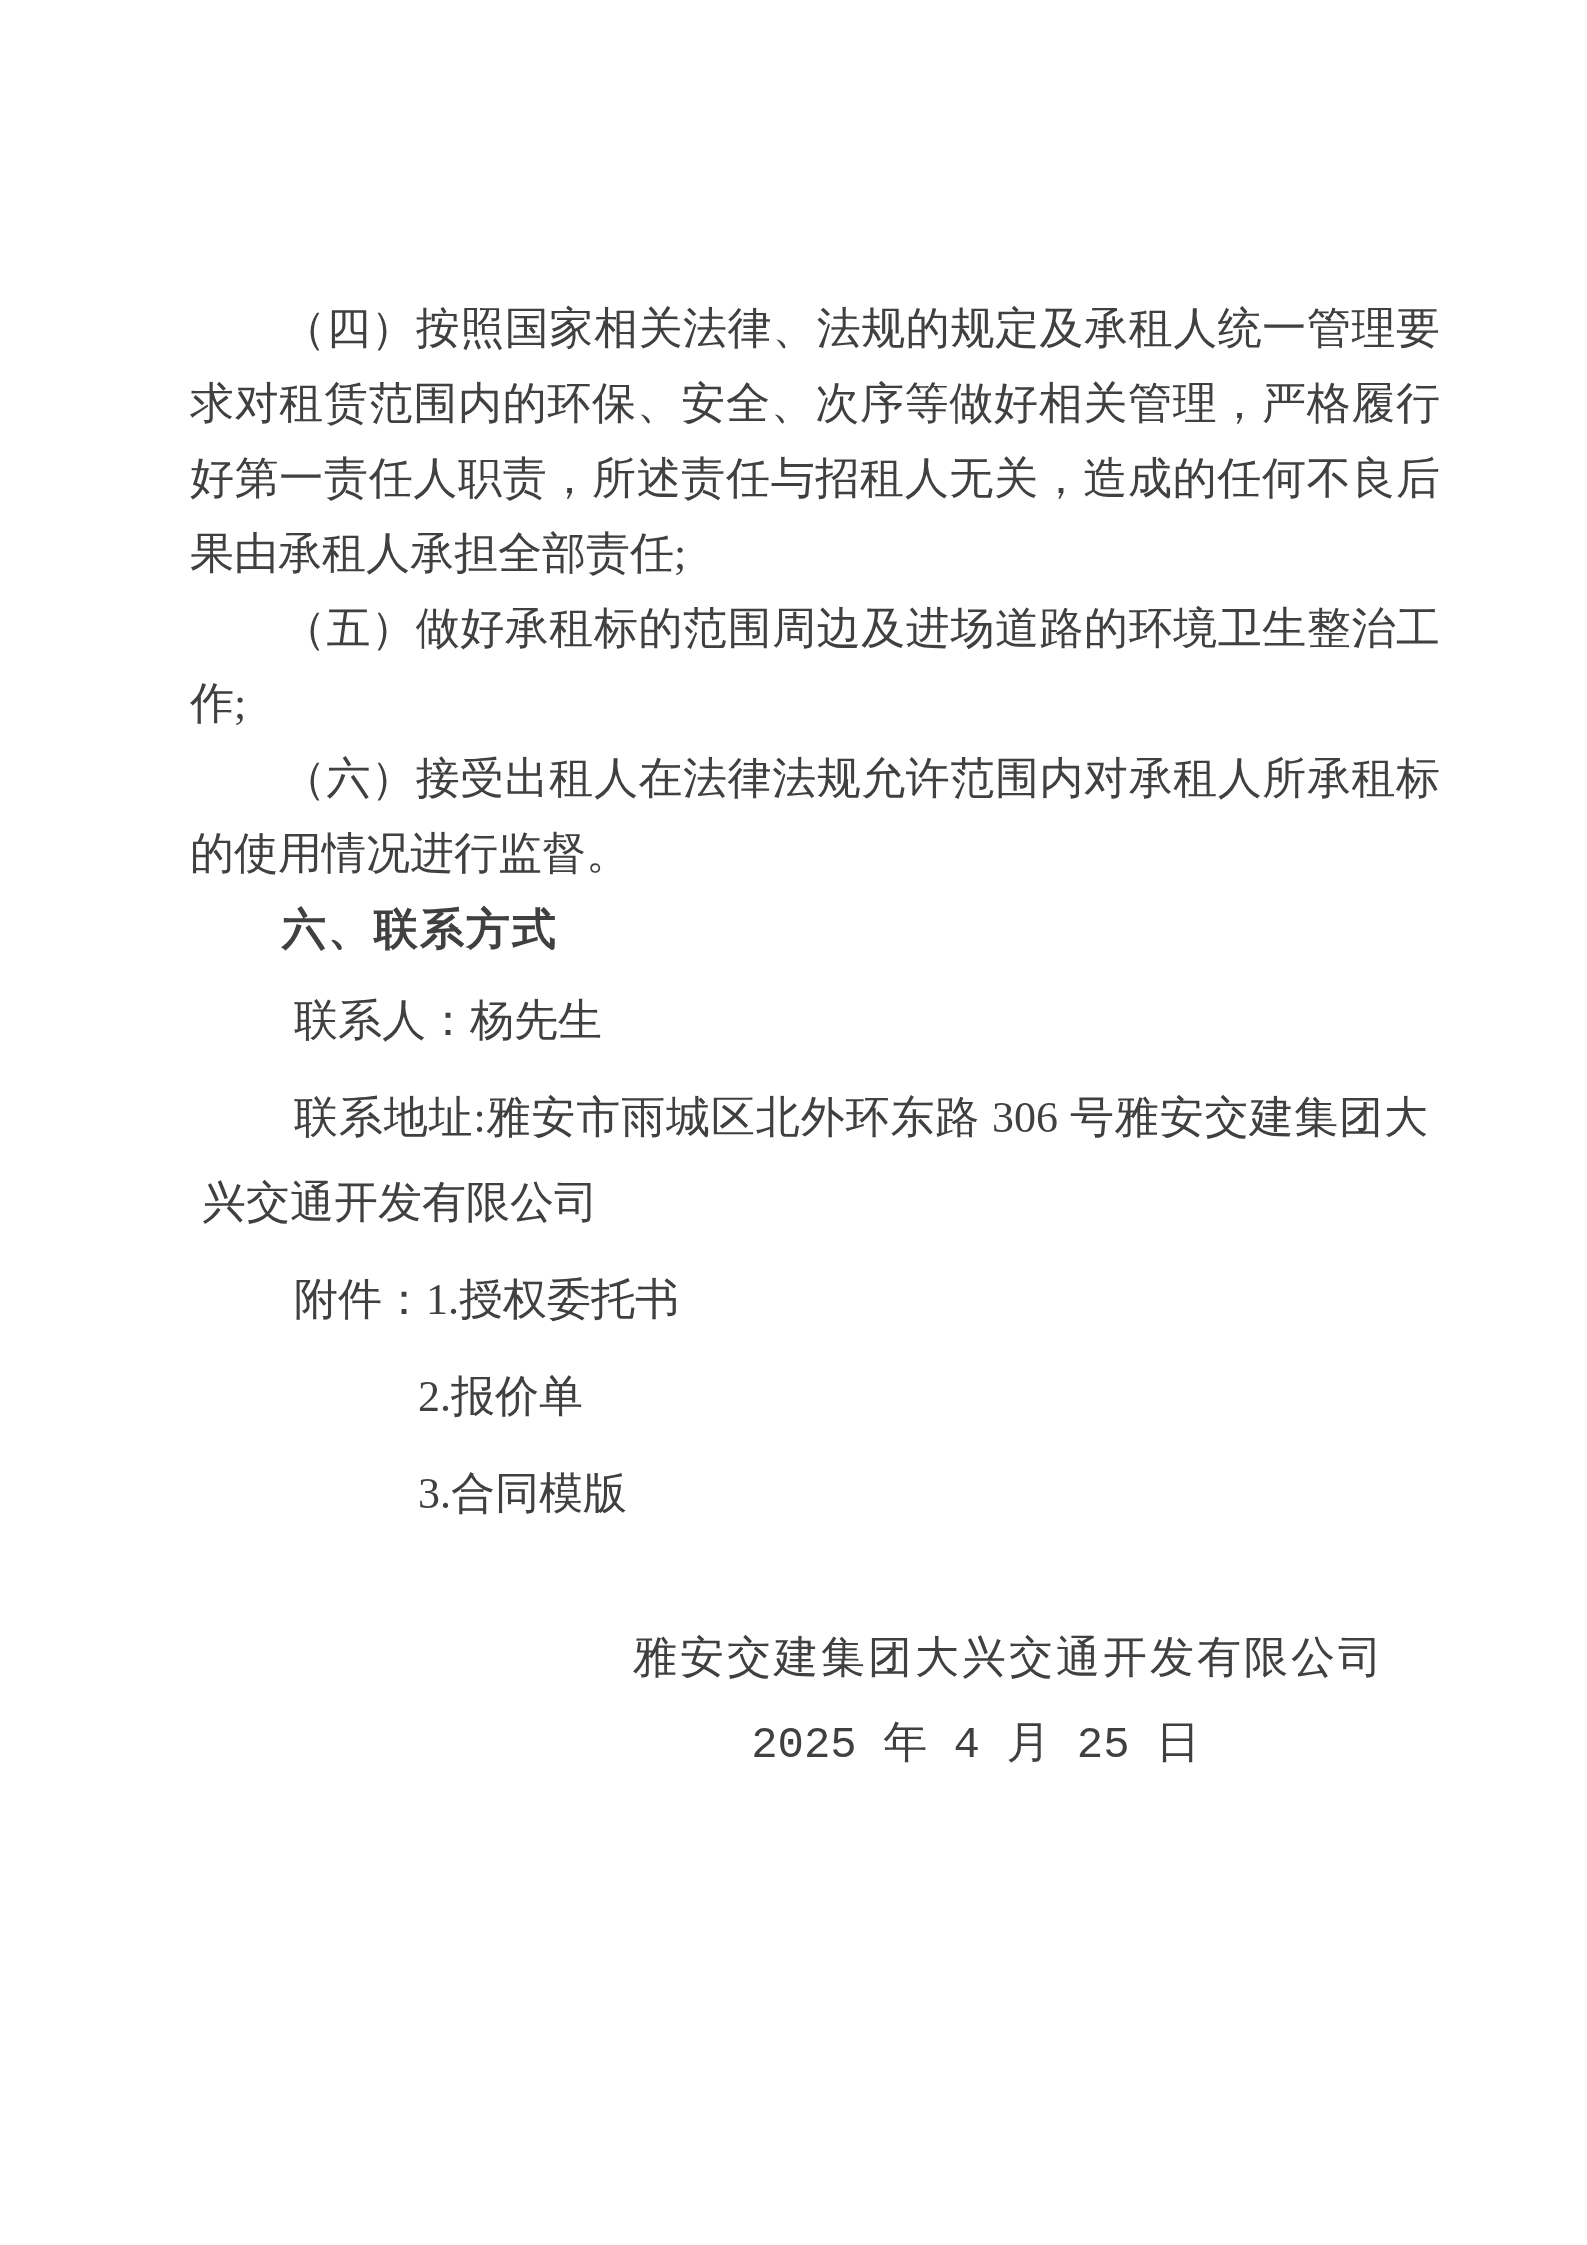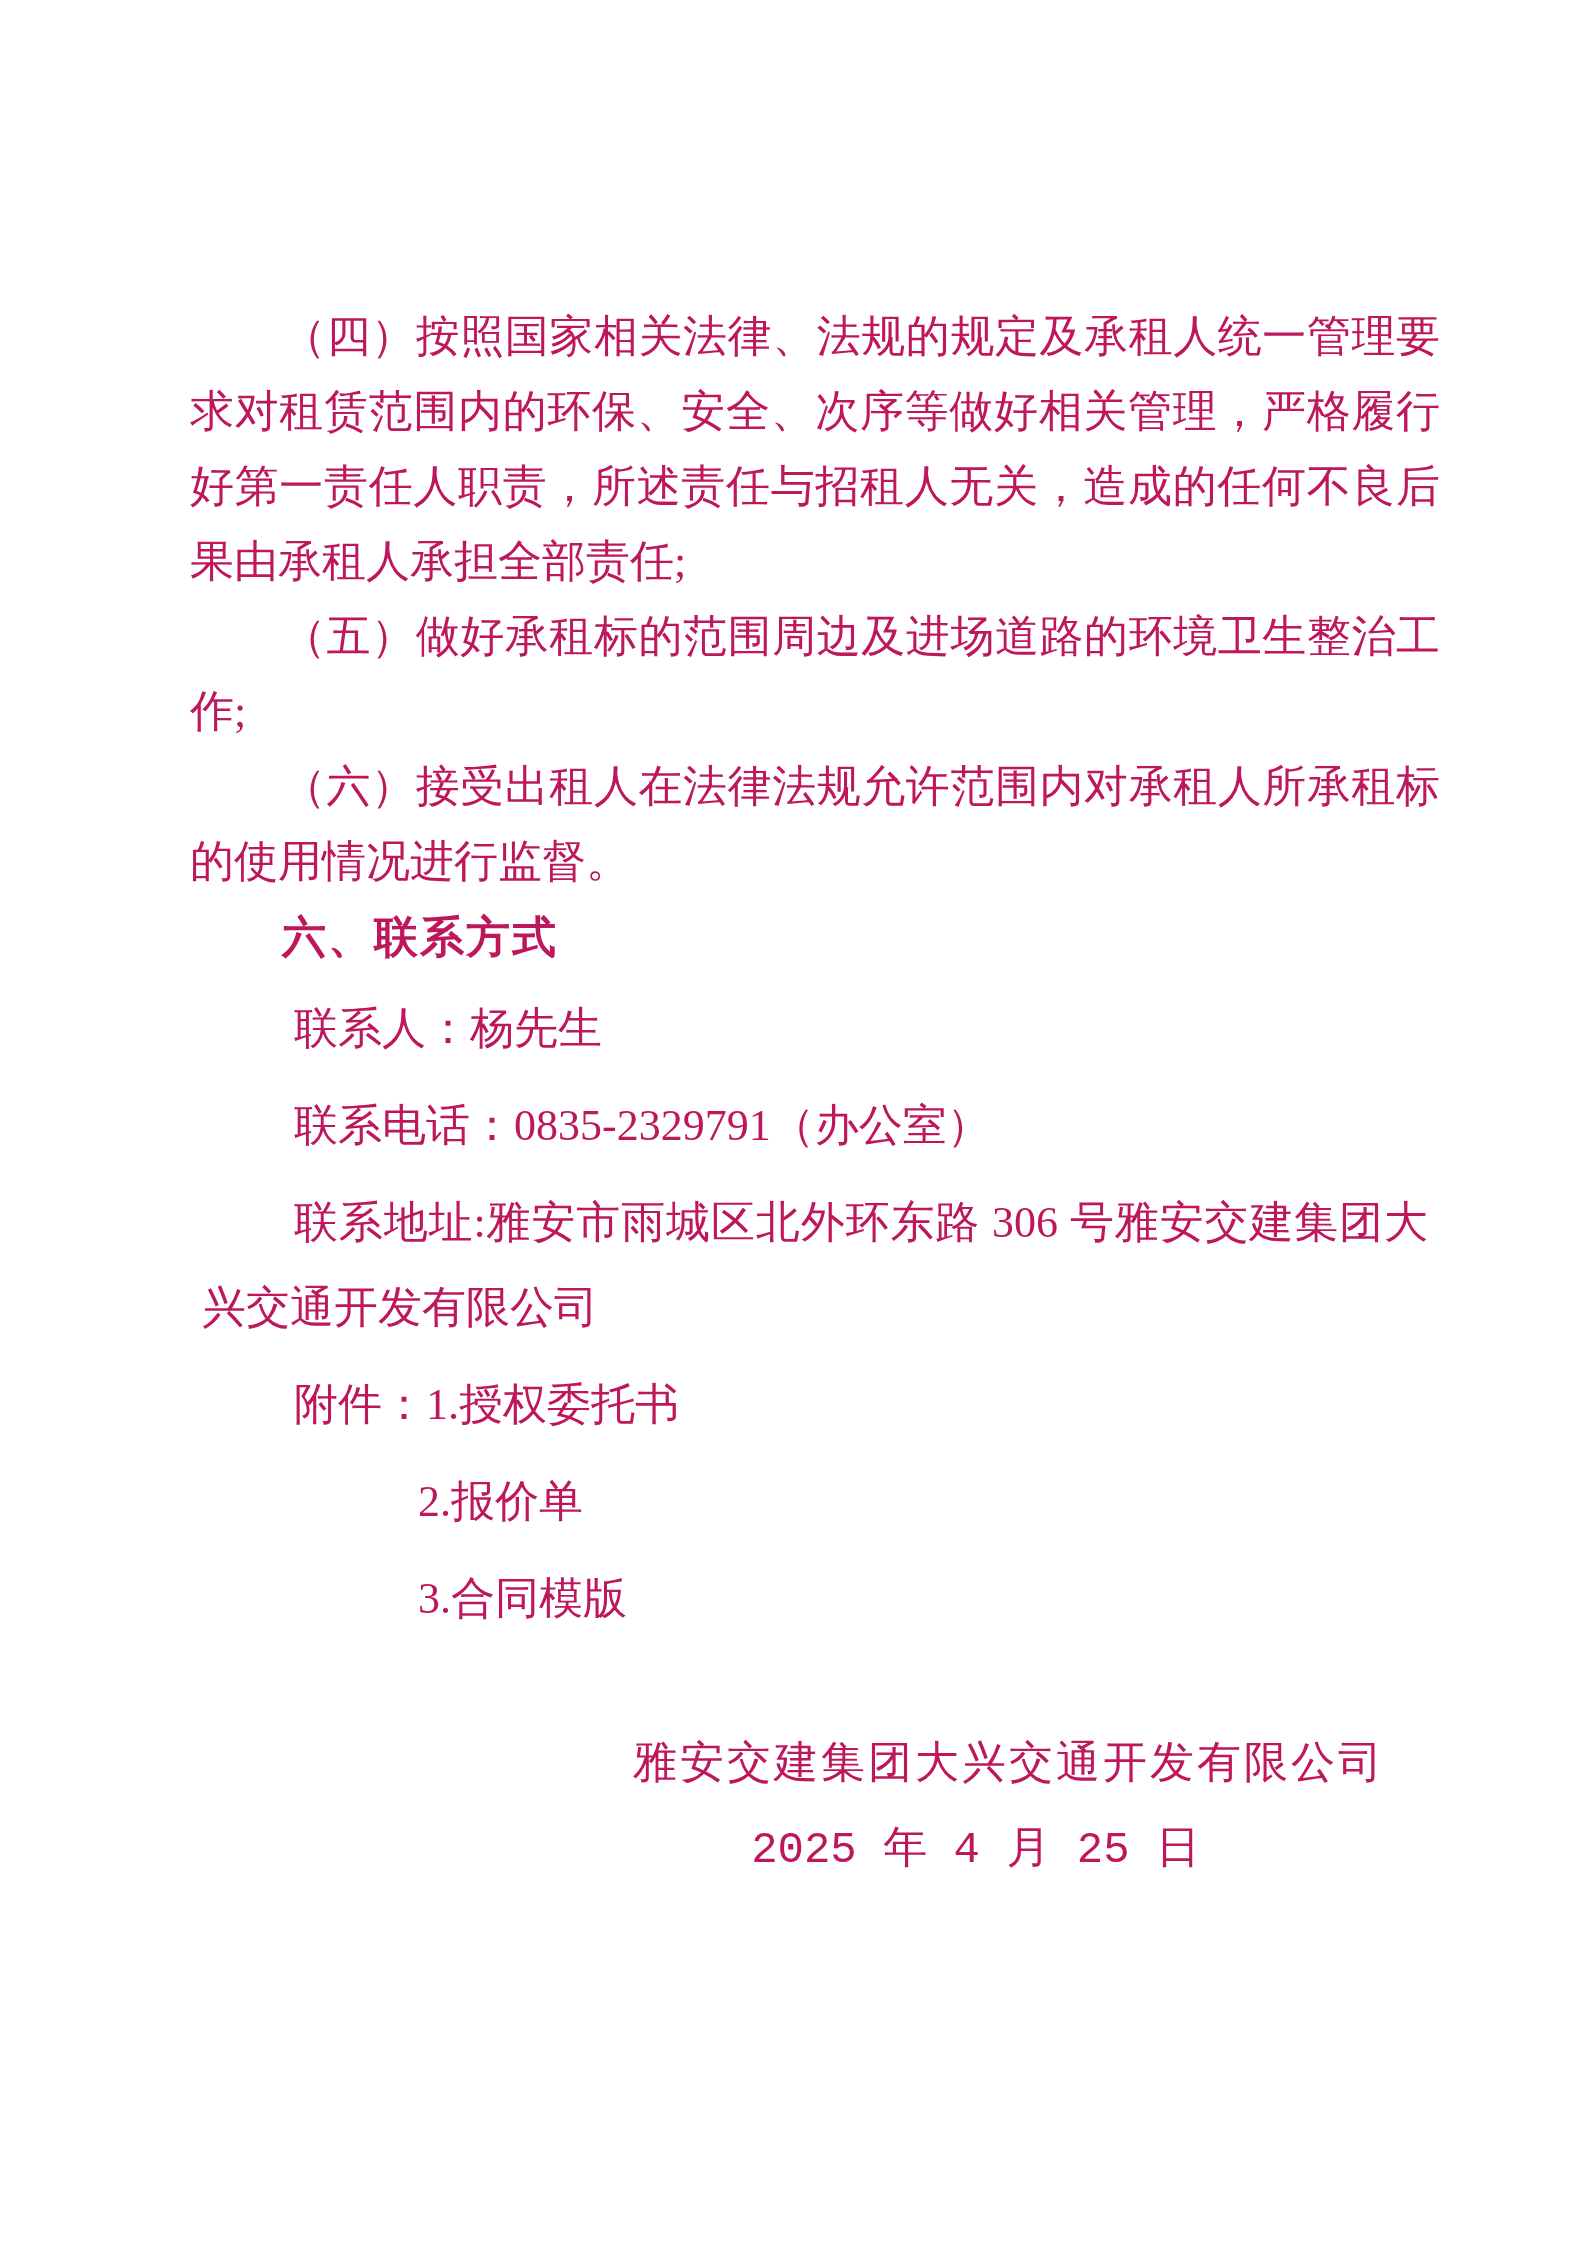--- a/index.html
+++ b/index.html
@@ -2,23 +2,23 @@
 <html><head>
 <meta charset="utf-8">
 <style>
   html, body { margin: 0; padding: 0; background: #888; }
   .page {
     position: relative;
     width: 1587px;
     height: 2245px;
     margin: 0 auto;
     background: #ffffff;
-    color: #be185d;
+    color: #404040;
     box-sizing: border-box;
-    padding: 16px 147px 0 190px;
+    padding: 8px 147px 0 190px;
     overflow: hidden;
     font-family: "Liberation Serif", "DejaVu Serif", serif;
   }
   .content { margin-top: 283px; }
   .para {
     margin: 0;
     font-size: 44px;
     line-height: 75px;
     text-indent: 92px;
     text-align: justify;
@@ -60,21 +60,20 @@
   <div class="content">
 
     <p class="para">（四）按照国家相关法律、法规的规定及承租人统一管理要求对租赁范围内的环保、安全、次序等做好相关管理，严格履行好第一责任人职责，所述责任与招租人无关，造成的任何不良后果由承租人承担全部责任;</p>
     <p class="para">（五）做好承租标的范围周边及进场道路的环境卫生整治工作;</p>
     <p class="para">（六）接受出租人在法律法规允许范围内对承租人所承租标的使用情况进行监督。</p>
 
     <h2 class="section-heading">六、联系方式</h2>
 
     <div class="contact">
       <p class="indent2">联系人：杨先生</p>
-      <p class="indent2">联系电话：0835-2329791（办公室）</p>
       <p class="indent2">联系地址:雅安市雨城区北外环东路 306 号雅安交建集团大兴交通开发有限公司</p>
     </div>
 
     <div class="attachments">
       <p class="indent2"><span>附件：</span><span>1.授权委托书</span></p>
       <p class="attach-item">2.报价单</p>
       <p class="attach-item">3.合同模版</p>
     </div>
 
     <div class="signature">

